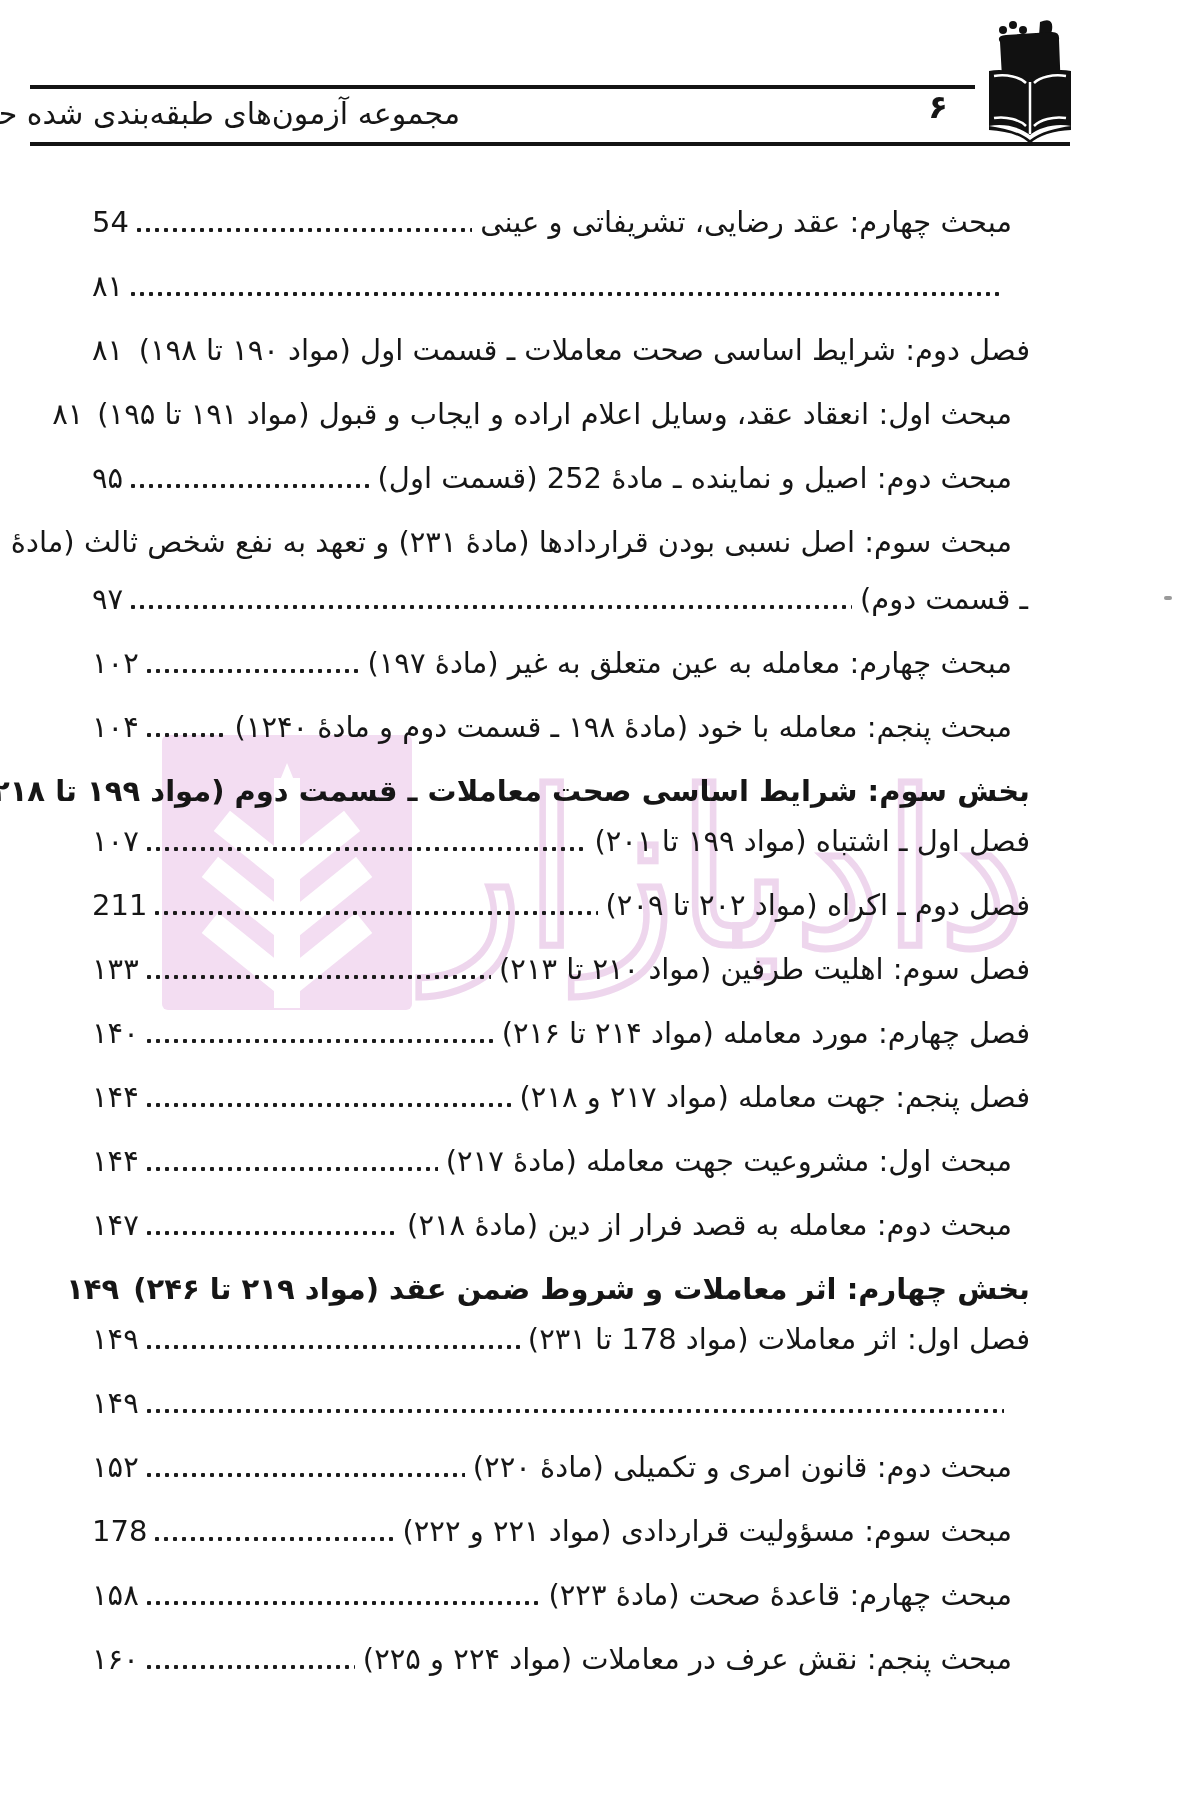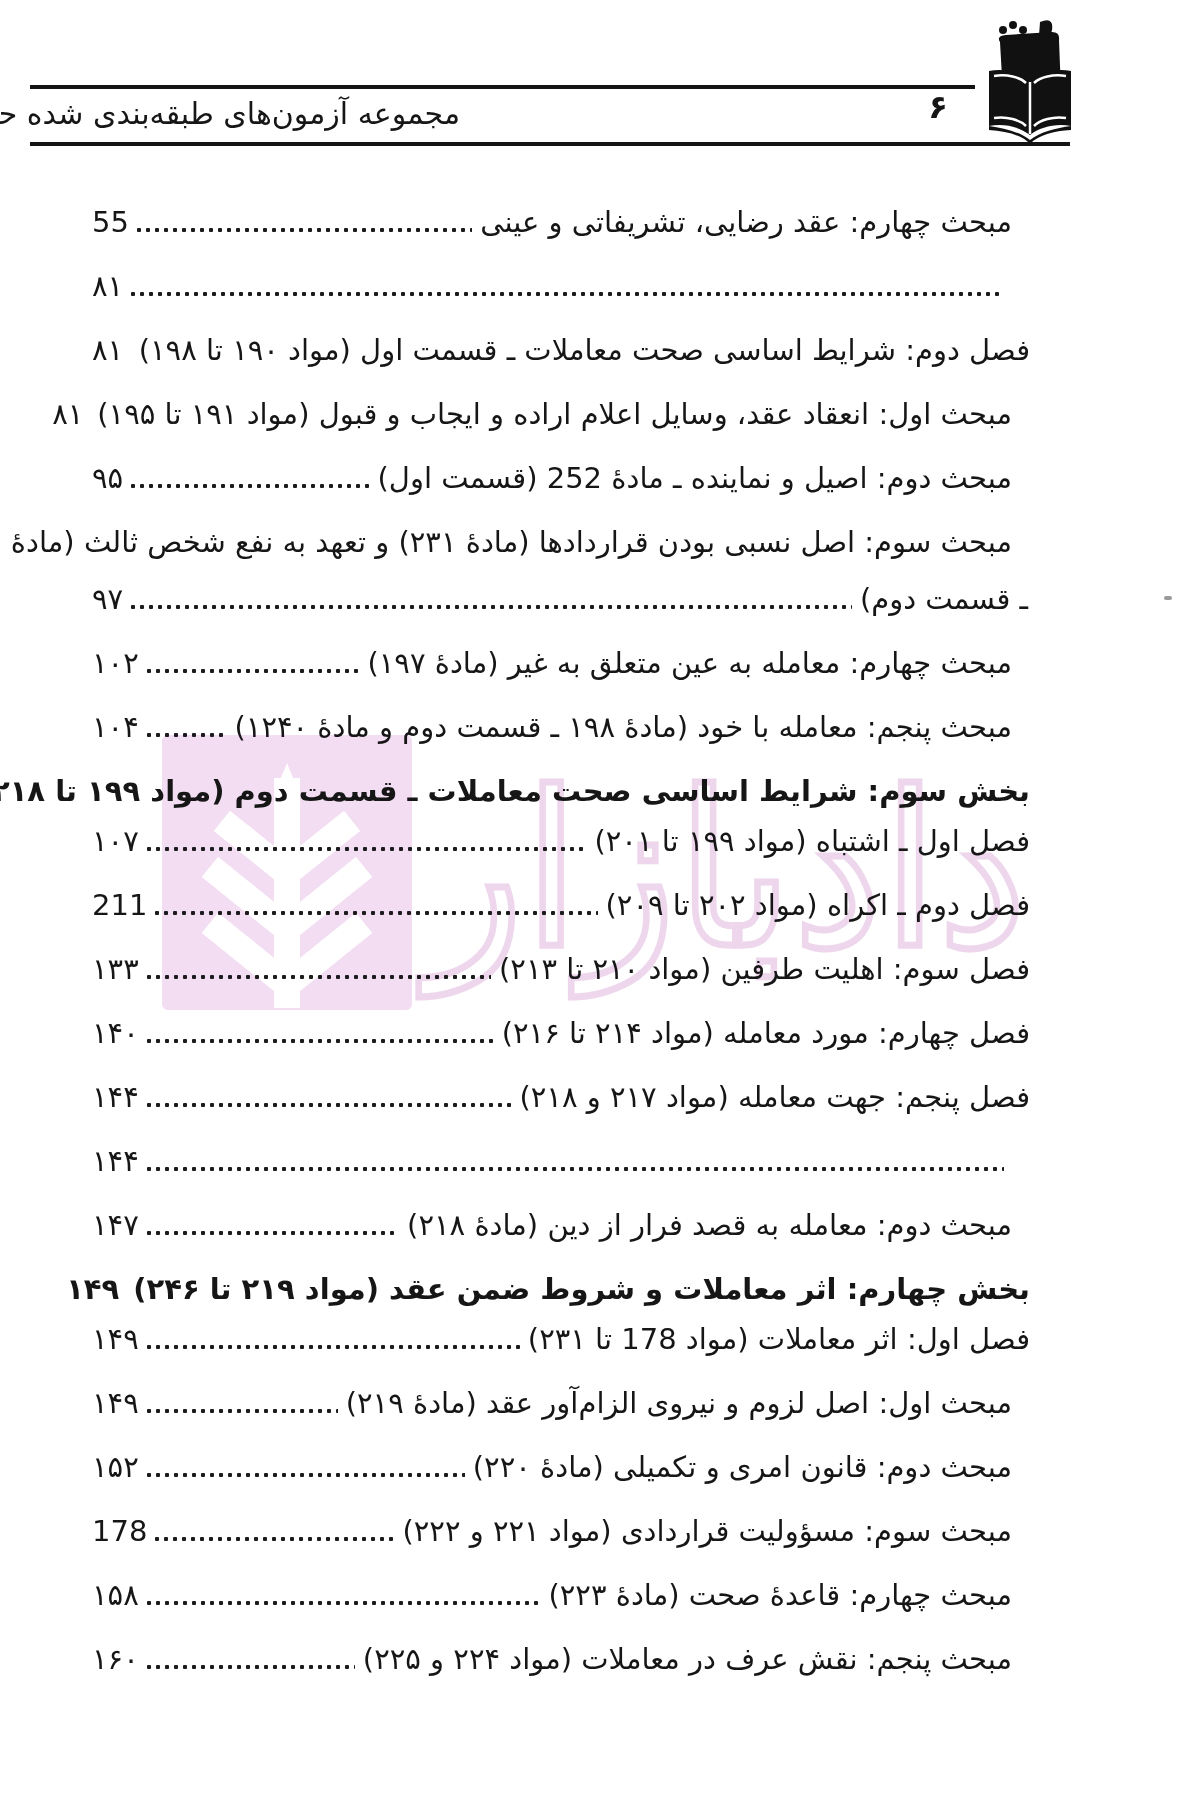--- a/index.html
+++ b/index.html
@@ -80,21 +80,21 @@
       <path d="M86 58 C73 56 60 59 54 65"></path>
       <path d="M14 100 C27 98 40 102 46 108"></path>
       <path d="M86 100 C73 98 60 102 54 108"></path>
     </g>
   </svg>
 
   <div id="toc">
       <div class="toc-row lvl-mabhath">
     <span class="toc-title">مبحث چهارم: عقد رضایی، تشریفاتی و عینی</span>
     <span class="toc-dots"></span>
-    <span class="toc-page">55</span>
+    <span class="toc-page">54</span>
   </div>
       <div class="toc-row lvl-mabhath">
     <span class="toc-dots"></span>
     <span class="toc-page">۸۱</span>
   </div>
       <div class="toc-row lvl-fasl">
     <span class="toc-title">فصل دوم: شرایط اساسی صحت معاملات ـ قسمت اول (مواد ۱۹۰ تا ۱۹۸)</span>
     <span class="toc-dots"></span>
     <span class="toc-page">۸۱</span>
   </div>
@@ -151,40 +151,40 @@
     <span class="toc-title">فصل چهارم: مورد معامله (مواد ۲۱۴ تا ۲۱۶)</span>
     <span class="toc-dots"></span>
     <span class="toc-page">۱۴۰</span>
   </div>
       <div class="toc-row lvl-fasl">
     <span class="toc-title">فصل پنجم: جهت معامله (مواد ۲۱۷ و ۲۱۸)</span>
     <span class="toc-dots"></span>
     <span class="toc-page">۱۴۴</span>
   </div>
       <div class="toc-row lvl-mabhath">
+    <span class="toc-title">مبحث اول: مشروعیت جهت معامله (مادهٔ ۲۱۷)</span>
     <span class="toc-dots"></span>
     <span class="toc-page">۱۴۴</span>
   </div>
       <div class="toc-row lvl-mabhath">
     <span class="toc-title">مبحث دوم: معامله به قصد فرار از دین (مادهٔ ۲۱۸)</span>
     <span class="toc-dots"></span>
     <span class="toc-page">۱۴۷</span>
   </div>
       <div class="toc-row lvl-bakhsh">
     <span class="toc-title">بخش چهارم: اثر معاملات و شروط ضمن عقد (مواد ۲۱۹ تا ۲۴۶)</span>
     <span class="toc-dots"></span>
     <span class="toc-page">۱۴۹</span>
   </div>
       <div class="toc-row lvl-fasl after-bakhsh">
     <span class="toc-title">فصل اول: اثر معاملات (مواد 178 تا ۲۳۱)</span>
     <span class="toc-dots"></span>
     <span class="toc-page">۱۴۹</span>
   </div>
       <div class="toc-row lvl-mabhath">
-    <span class="toc-title">مبحث اول: اصل لزوم و نیروی الزام‌آور عقد (مادهٔ ۲۱۹)</span>
     <span class="toc-dots"></span>
     <span class="toc-page">۱۴۹</span>
   </div>
       <div class="toc-row lvl-mabhath">
     <span class="toc-title">مبحث دوم: قانون امری و تکمیلی (مادهٔ ۲۲۰)</span>
     <span class="toc-dots"></span>
     <span class="toc-page">۱۵۲</span>
   </div>
       <div class="toc-row lvl-mabhath">
     <span class="toc-title">مبحث سوم: مسؤولیت قراردادی (مواد ۲۲۱ و ۲۲۲)</span>

